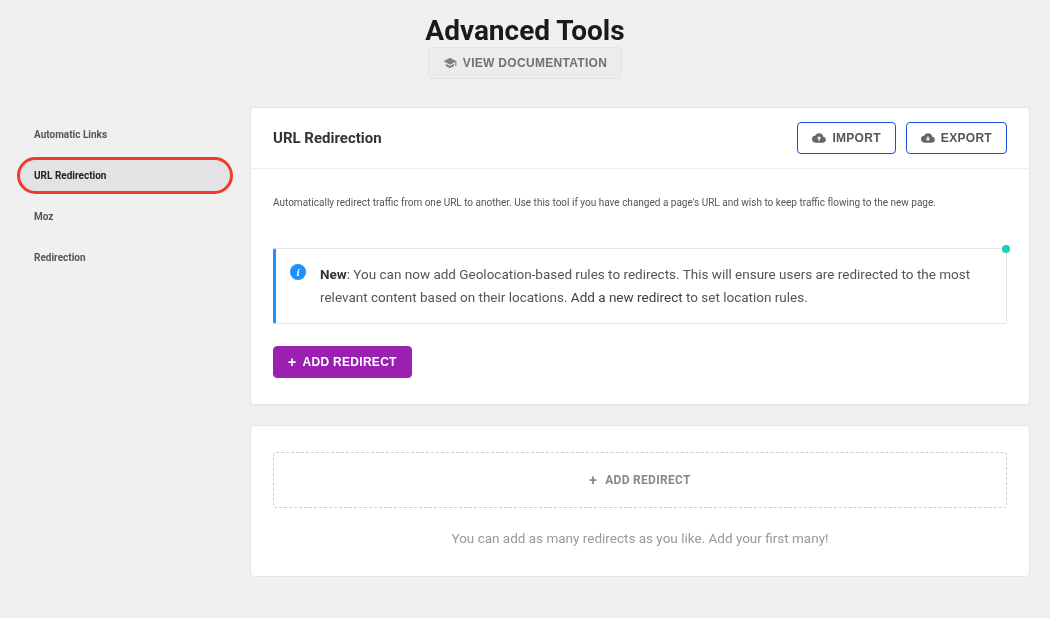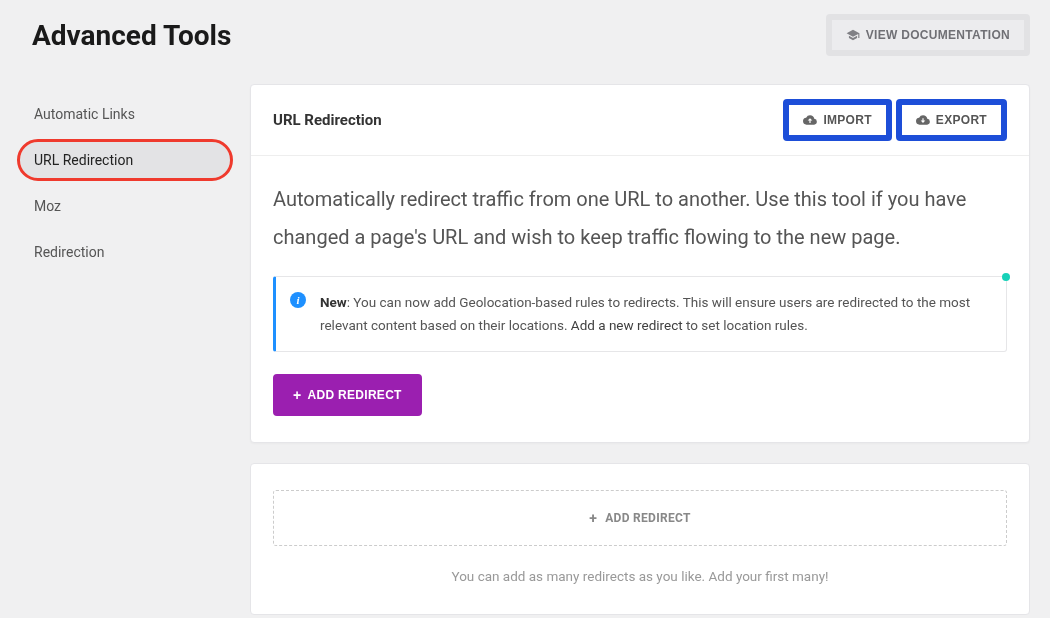--- a/index.html
+++ b/index.html
@@ -8,32 +8,33 @@
       background: #f0f0f1;
       color: #333;
       width: 1050px;
       height: 618px;
       overflow: hidden;
     }
     .header {
       display: flex;
       justify-content: space-between;
       align-items: center;
-      padding: 14px 20px 10px 32px;
+      padding: 14px 20px 10px 20px;
+      flex-direction: column;
     }
     .page-title {
       font-size: 28px;
       font-weight: 700;
       color: #1a1a1a;
     }
     .btn {
       display: inline-flex;
       align-items: center;
       gap: 6px;
-      border: 6px solid #1d4ed8;
+      border: 1px solid #1d4ed8;
       background: #fff;
       border-radius: 4px;
       padding: 8px 14px;
       font-size: 12px;
       font-weight: 700;
       letter-spacing: 0.3px;
       color: #555;
       cursor: pointer;
       text-transform: uppercase;
     }
@@ -48,23 +49,23 @@
       padding: 18px 20px 0 20px;
       gap: 20px;
     }
     .sidebar {
       width: 210px;
       flex-shrink: 0;
       padding-top: 12px;
     }
     .sidebar-item {
       padding: 10px 14px;
-      font-size: 14px;
-      color: #555;
-      font-weight: 400;
+      font-size: 10px;
+      color: #555;
+      font-weight: 700;
       cursor: pointer;
       border-radius: 18px;
       margin-bottom: 10px;
     }
     .sidebar-item.active {
       background: #e3e3e5;
       color: #222;
     }
     .sidebar-item.highlight {
       outline: 3px solid #ef3a2d;
@@ -85,29 +86,29 @@
       justify-content: space-between;
       align-items: center;
       padding: 14px 22px;
       border-bottom: 1px solid #eee;
     }
     .panel-title {
       font-size: 15px;
       font-weight: 700;
       color: #333;
     }
-    .panel-header .buttons { display: flex; gap: 4px; }
+    .panel-header .buttons { display: flex; gap: 10px; }
     .panel-body {
       padding: 24px 22px 26px 22px;
     }
     .description {
       color: #555;
-      font-size: 20px;
+      font-size: 10px;
       line-height: 1.9;
-      margin-bottom: 20px;
+      margin-bottom: 36px;
     }
     .callout {
       position: relative;
       border: 1px solid #e6e6e8;
       border-left: 3px solid #1e90ff;
       border-radius: 3px;
       padding: 14px 16px 14px 44px;
       font-size: 13.5px;
       color: #555;
       line-height: 1.7;

